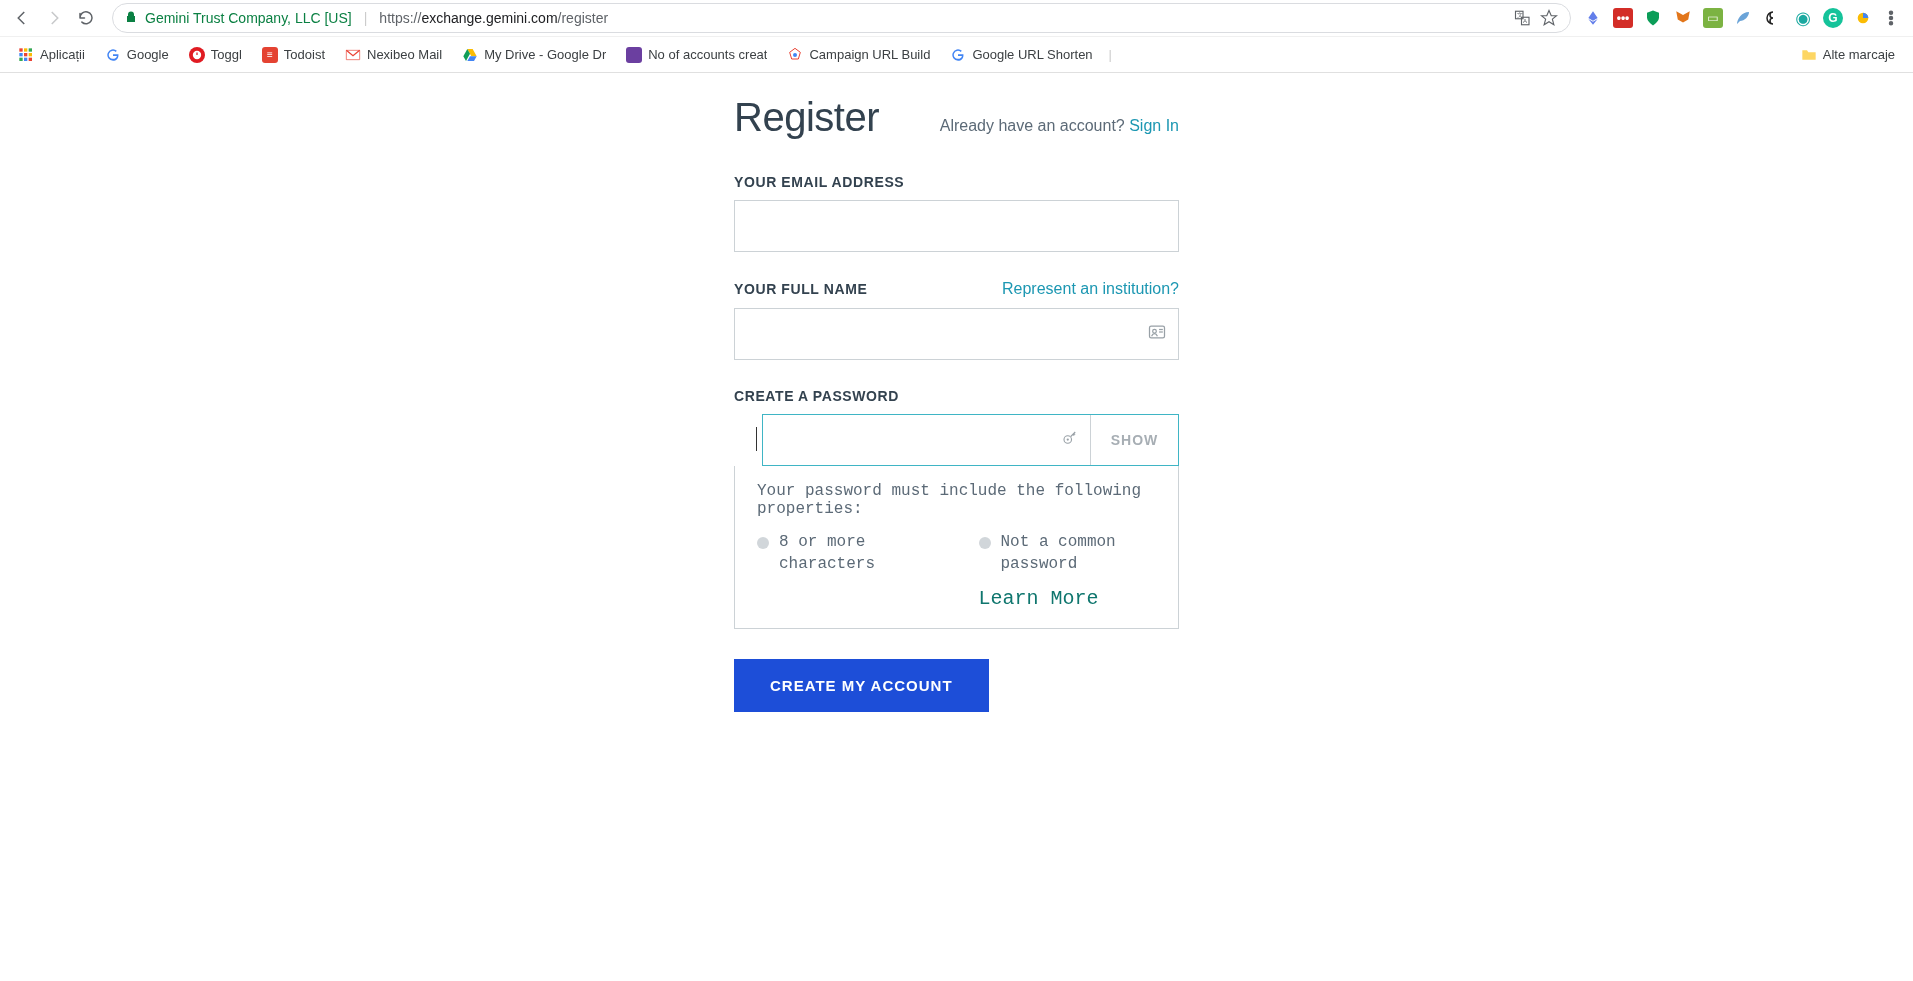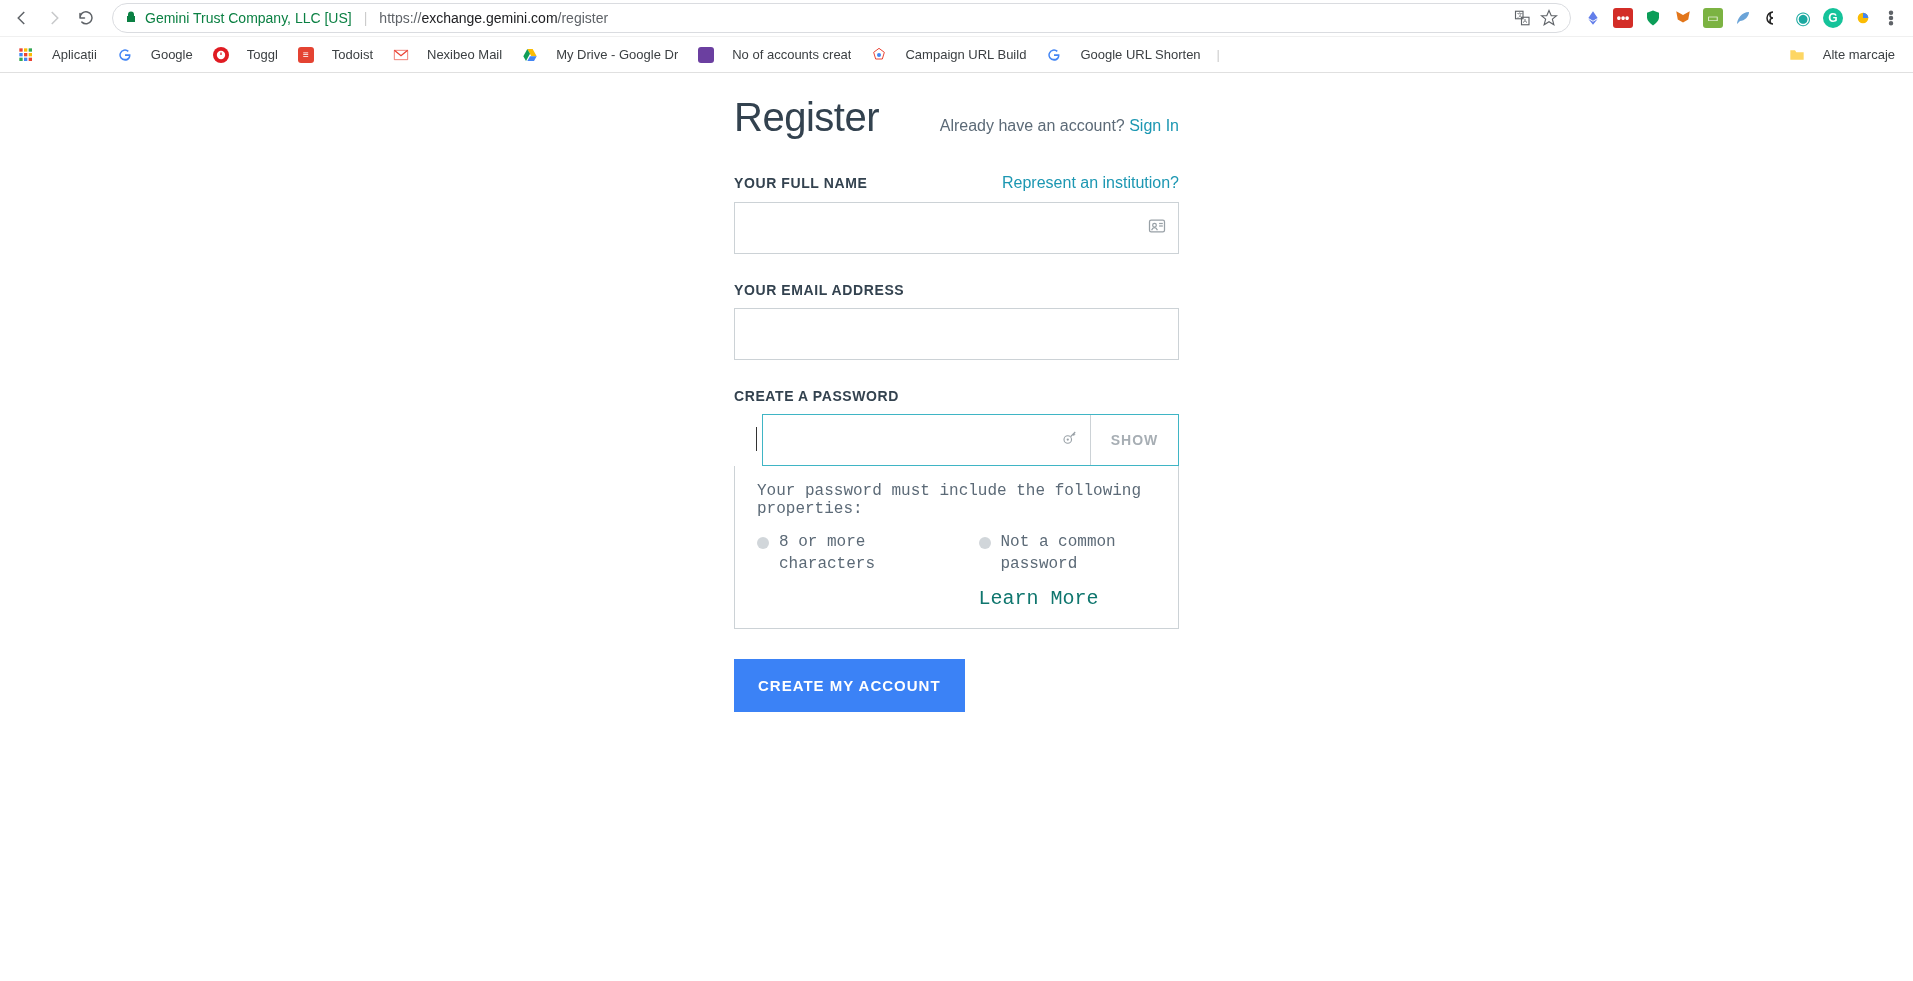--- a/index.html
+++ b/index.html
@@ -20,21 +20,21 @@
     .url-host { color: #202124; }
     .url-path { color: #5f6368; }
     .addr-right { margin-left: auto; display: flex; gap: 8px; align-items: center; }
     .addr-icon { width: 18px; height: 18px; display: flex; align-items: center; justify-content: center; color: #5f6368; }
 
     .ext-icons { display: flex; gap: 10px; align-items: center; }
     .ext-icons .ico { width: 20px; height: 20px; display:flex; align-items:center; justify-content:center; border-radius:3px; font-size:12px; }
     .kebab svg { width: 18px; height: 18px; fill: #5f6368; }
 
     .bookmarks { display: flex; align-items: center; height: 36px; padding: 0 10px; gap: 4px; font-size: 13px; color: #3c4043; border-top: 1px solid #f0f0f0; }
-    .bm-item { display: flex; align-items: center; gap: 18px; padding: 4px 8px; border-radius: 4px; cursor: pointer; white-space: nowrap; }
+    .bm-item { display: flex; align-items: center; gap: 6px; padding: 4px 8px; border-radius: 4px; cursor: pointer; white-space: nowrap; }
     .bm-item.truncate .bm-lbl { max-width: 140px; overflow:hidden; text-overflow:ellipsis; }
     .bm-ico { width: 16px; height: 16px; display:flex; align-items:center; justify-content:center; }
     .bm-sep { color: #ccc; margin: 0 4px; }
 
     
     .viewport { position: relative; height: 908px; background: #fff; overflow-y: scroll; }
 
     .content { width: 445px; margin: 0 auto; padding-top: 22px; padding-bottom: 40px; }
     .hdr-row { display: flex; align-items: baseline; justify-content: space-between; margin-bottom: 34px; }
     .page-title { font-size: 40px; font-weight: 400; color: #33424f; letter-spacing: -0.5px; }
@@ -60,21 +60,21 @@
     .reqs-grid { display: flex; gap: 44px; }
     .reqs-col { display:flex; flex-direction:column; gap: 8px; }
     .req { display:flex; gap:10px; font-size: 16px; color:#5c6a77; line-height:1.35; }
     .req-dot { width:12px; height:12px; border-radius:50%; background:#d1d6da; flex-shrink:0; margin-top:5px; }
     .learn-more { color:#0f766e; cursor:pointer; font-size:20px; margin-top:4px; }
 
     .agree-row { display:flex; gap:14px; margin-bottom: 40px; margin-top:8px;}
     .agree-cb { width:20px; height:20px; border:1px solid #b9c0c5; flex-shrink:0; margin-top:2px; appearance:none; cursor:pointer; }
     .agree-txt { font-size:16px; color:#5c6a77; line-height:1.5; }
 
-    .create-btn { background:#3b82f6; color:#fff; border:none; padding: 18px 24px; font-size:15px; font-weight:700; letter-spacing:1px; cursor:pointer; }
+    .create-btn { background:#1d4ed8; color:#fff; border:none; padding: 18px 36px; font-size:15px; font-weight:700; letter-spacing:1px; cursor:pointer; }
 
     
     .sm-ic svg { width:16px; height:16px; }
 
     .caret-blink {
       border-left: 1px solid #333;
       height: 24px;
       position:absolute;
       left:22px;
       top:13px;
@@ -277,43 +277,43 @@
 
     <div class="hdr-row">
       <h1 class="page-title">Register</h1>
       <div class="have-acct">
         <span>Already have an account? </span><span class="link">Sign In</span>
       </div>
     </div>
 
     <div class="field">
       <div class="label-row">
+        <label class="fld-label">YOUR EMAIL ADDRESS</label>
+      </div>
+      <div class="input-wrap">
+        <input type="email" class="text-input" style="">
+      </div>
+    </div>
+
+    <div class="field">
+      <div class="label-row">
         <label class="fld-label">YOUR FULL NAME</label>
         <span class="inst-link">Represent an institution?</span>
       </div>
       <div class="input-wrap">
         <input type="text" class="text-input" style="">
         <span class="input-ico-right">
           <svg viewBox="0 0 24 24" width="20" height="20">
                 <rect x="3" y="5" width="18" height="14" rx="2" fill="none" stroke="#98a0a6" stroke-width="1.5"></rect>
                 <circle cx="9" cy="11" r="2.2" fill="none" stroke="#98a0a6" stroke-width="1.5"></circle>
                 <path d="M5.5 17c.8-2 2.2-3 3.5-3s2.7 1 3.5 3" fill="none" stroke="#98a0a6" stroke-width="1.5"></path>
                 <line x1="14.5" y1="9" x2="19" y2="9" stroke="#98a0a6" stroke-width="1.5"></line>
                 <line x1="14.5" y1="12" x2="19" y2="12" stroke="#98a0a6" stroke-width="1.5"></line>
               </svg>
         </span>
-      </div>
-    </div>
-
-    <div class="field">
-      <div class="label-row">
-        <label class="fld-label">YOUR EMAIL ADDRESS</label>
-      </div>
-      <div class="input-wrap">
-        <input type="email" class="text-input" style="">
       </div>
     </div>
 
     <div class="field" style="margin-bottom:0;">
       <div class="label-row">
         <label class="fld-label">CREATE A PASSWORD</label>
       </div>
       <div class="input-wrap">
         <div class="pwd-row">
           <input type="password" class="pwd-input" style="">

